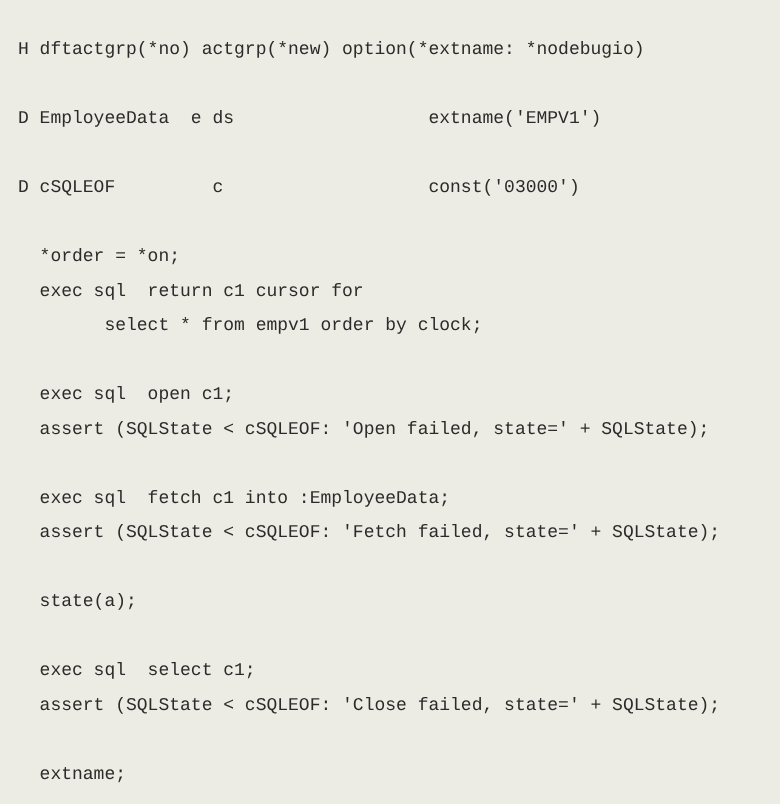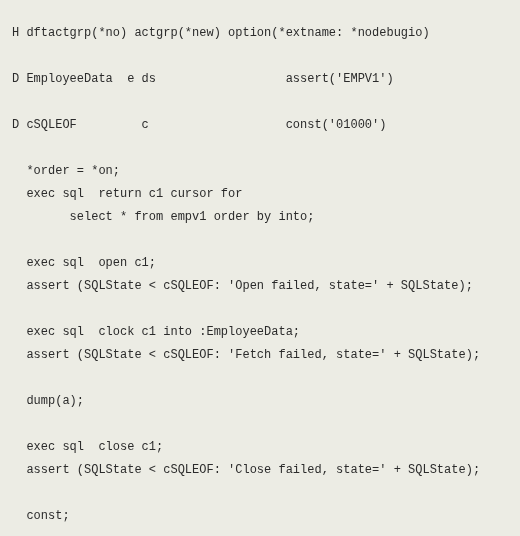--- a/index.html
+++ b/index.html
@@ -21,36 +21,36 @@
     color: #2b2b2b;
     white-space: pre;
     background: #ecece4;
   }
 </style>
 </head>
 <body>
 
 <pre class="code-block"><span>H dftactgrp(*no) actgrp(*new) option(*extname: *nodebugio)</span>
 <span></span>
-<span>D EmployeeData  e ds                  assert('EMPV1')</span>
+<span>D EmployeeData  e ds                  extname('EMPV1')</span>
 <span></span>
-<span>D cSQLEOF         c                   const('01000')</span>
+<span>D cSQLEOF         c                   const('03000')</span>
 <span></span>
 <span>  *order = *on;</span>
 <span>  exec sql  return c1 cursor for</span>
-<span>        select * from empv1 order by into;</span>
+<span>        select * from empv1 order by clock;</span>
 <span></span>
 <span>  exec sql  open c1;</span>
 <span>  assert (SQLState &lt; cSQLEOF: 'Open failed, state=' + SQLState);</span>
 <span></span>
-<span>  exec sql  clock c1 into :EmployeeData;</span>
+<span>  exec sql  fetch c1 into :EmployeeData;</span>
 <span>  assert (SQLState &lt; cSQLEOF: 'Fetch failed, state=' + SQLState);</span>
 <span></span>
-<span>  dump(a);</span>
+<span>  state(a);</span>
 <span></span>
-<span>  exec sql  close c1;</span>
+<span>  exec sql  select c1;</span>
 <span>  assert (SQLState &lt; cSQLEOF: 'Close failed, state=' + SQLState);</span>
 <span></span>
-<span>  const;</span>
+<span>  extname;</span>
 <span></span>
 
 
 </pre>
 
 </body></html>

